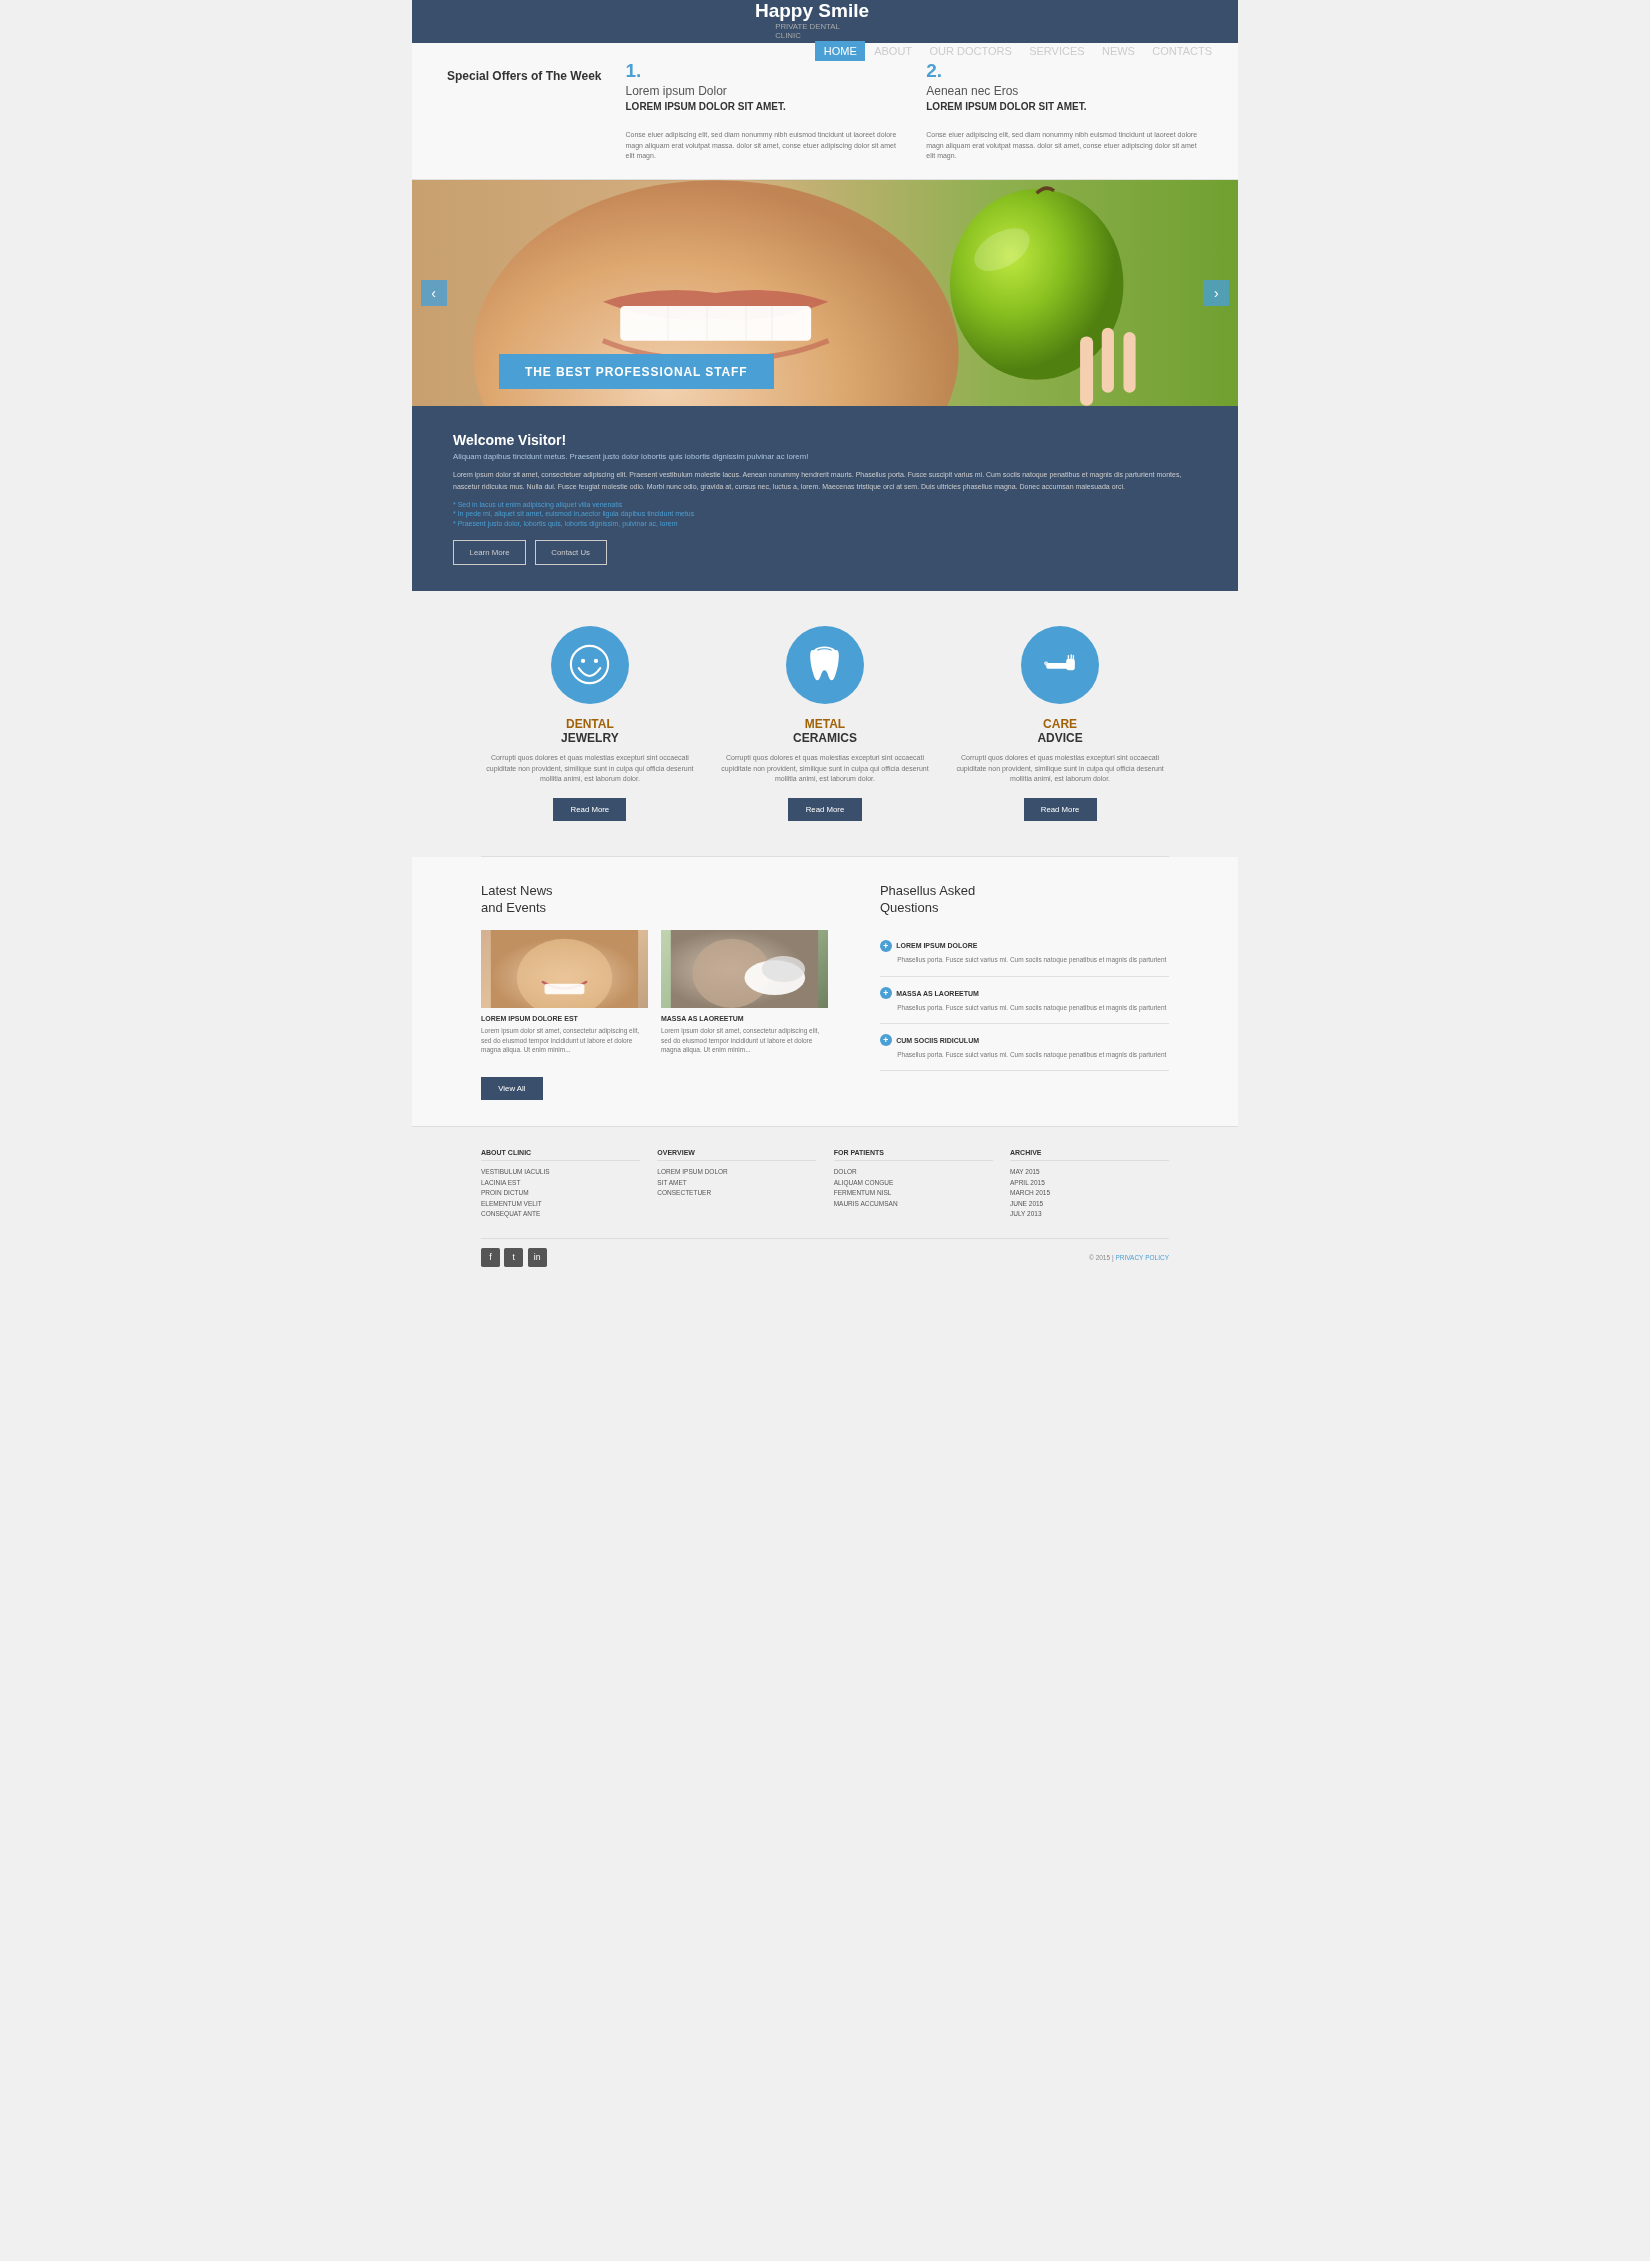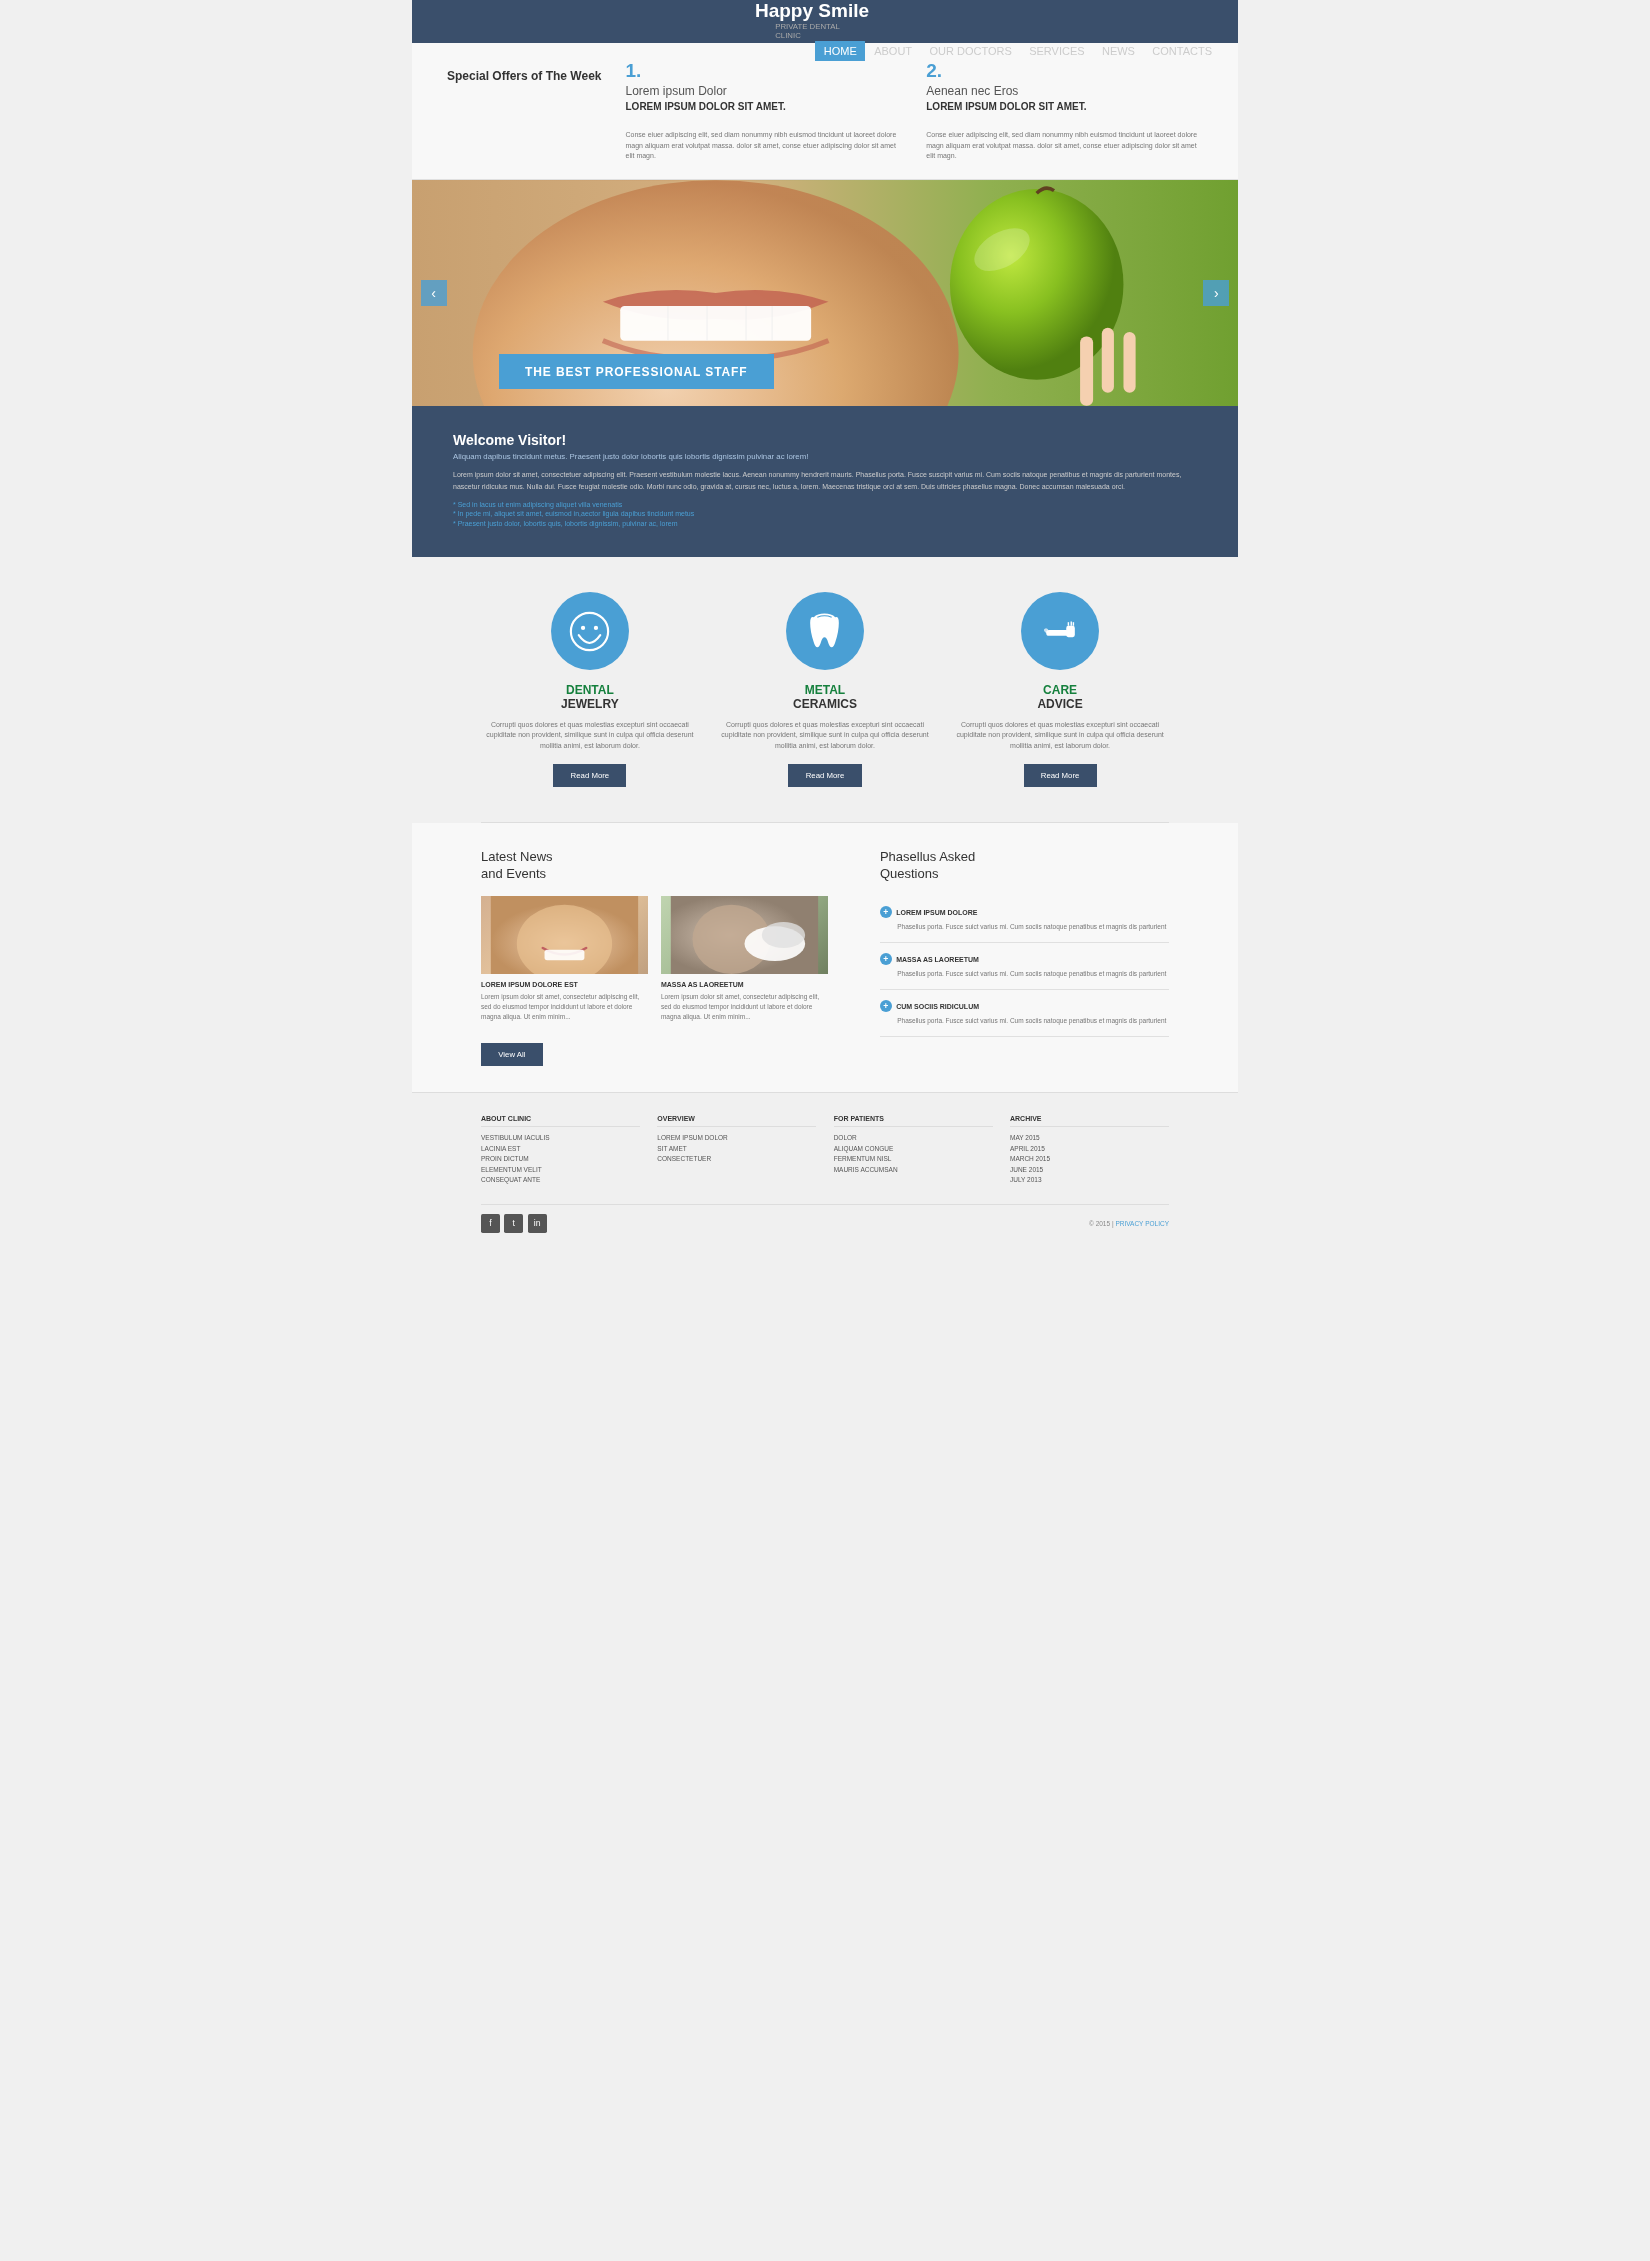--- a/index.html
+++ b/index.html
@@ -204,21 +204,21 @@
     }
     .service-icon svg {
       width: 43px;
       height: 43px;
       fill: white;
     }
     .service-title {
       font-size: 12px;
       font-weight: bold;
     }
-    .service-title .colored { color: #15803d; }
+    .service-title .colored { color: #a16207; }
     .service-title .plain { color: #333; }
     .service-desc {
       font-size: 7px;
       color: #777;
       margin: 8.7px 0 13px;
       line-height: 1.5;
     }
     .btn-dark {
       background: #3a4f6b;
       color: white;
@@ -482,20 +482,24 @@
 <section class="welcome-section">
   <div class="welcome-content">
     <div class="welcome-title">Welcome Visitor!</div>
     <div class="welcome-subtitle">Aliquam dapibus tincidunt metus. Praesent justo dolor lobortis quis lobortis dignissim pulvinar ac lorem!</div>
     <div class="welcome-body">Lorem ipsum dolor sit amet, consectetuer adipiscing elit. Praesent vestibulum molestie lacus. Aenean nonummy hendrerit mauris. Phasellus porta. Fusce suscipit varius mi. Cum sociis natoque penatibus et magnis dis parturient montes, nascetur ridiculus mus. Nulla dui. Fusce feugiat molestie odio. Morbi nunc odio, gravida at, cursus nec, luctus a, lorem. Maecenas tristique orci at sem. Duis ultricies phasellus magna. Donec accumsan malesuada orci.</div>
     <ul class="welcome-list">
       <li>Sed in lacus ut enim adipiscing aliquet villa venenatis</li>
       <li>In pede mi, aliquet sit amet, euismod in,aector ligula dapibus tincidunt metus</li>
       <li>Praesent justo dolor, lobortis quis, lobortis dignissim, pulvinar ac, lorem</li>
     </ul>
+    <div class="welcome-buttons">
+      <button class="btn-outline">Learn More</button>
+      <button class="btn-outline">Contact Us</button>
+    </div>
   </div>
 </section>
 
 <section class="services-section">
 
   <div class="service-card">
     <div class="service-icon">
       <svg viewBox="0 0 60 60" xmlns="http://www.w3.org/2000/svg">
         <circle cx="30" cy="30" r="26" fill="none" stroke="white" stroke-width="3"></circle>
         <path d="M15 35 Q22 45 30 46 Q38 45 45 35" fill="none" stroke="white" stroke-width="3" stroke-linecap="round"></path>

